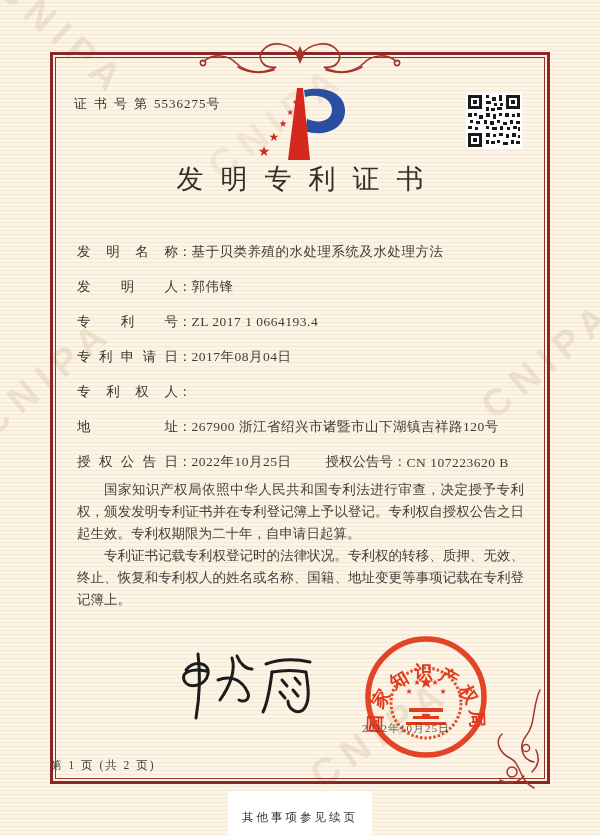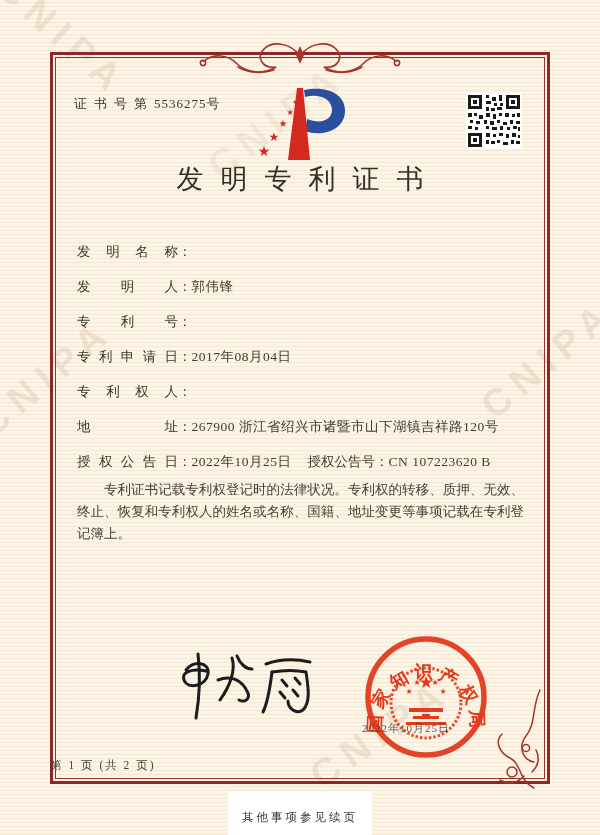--- a/index.html
+++ b/index.html
@@ -22,21 +22,21 @@
   .abs{position:absolute; z-index:3;}
   .certno{left:74px; top:95px; font-size:13px; color:#3a362f;text-align:center;}
   .certno .sp{letter-spacing:7px;}
   .certno .num{letter-spacing:1px;}
   .title{left:50px; top:161px; width:500px; text-align:center;
     font-size:27px; font-weight:400; color:#33302a; letter-spacing:17px; text-indent:17px;}
   .row{position:absolute; left:77px; display:flex; align-items:baseline;
     font-size:13.5px; color:#403c35; z-index:3; white-space:nowrap;}
   .jlabel{display:inline-flex; justify-content:space-between; width:101px; color:#3b372f;}
   .val{letter-spacing:0.5px;}
-  .grant-group2{margin-left:16px; display:flex; align-items:center;}
+  .grant-group2{margin-left:34px; display:flex; align-items:flex-end;}
   .paras{left:77px; top:479px; width:447px; font-size:13.5px; line-height:22px;
     color:#45413a; text-align:justify;}
   .paras p{margin:0; text-indent:2em;}
   .director{left:88px; top:672px; font-family:"Liberation Sans","DejaVu Sans",sans-serif;
     font-size:15px; color:#33302a; line-height:28px;}
   .pageind{left:50px; top:758px; width:494px; text-align:left; font-size:11.5px; color:#43403a; letter-spacing:2px;}
   .contnote{left:50px; top:791px; width:500px; text-align:center;}
   .contnote span{display:inline-block; background:#ffffff; padding:19px 14px;
     font-size:11.5px; letter-spacing:3px; color:#3b372f;}
   .sealdate{left:362px; top:721px; font-size:11px; color:#4a3f36; letter-spacing:1px; z-index:5; opacity:.85;}
@@ -164,37 +164,39 @@
   <div class="abs title">发明专利证书</div>
 
   <div class="row" style="top:243px;">
     <span class="jlabel">
         <span>发</span>
         <span>明</span>
         <span>名</span>
         <span>称</span>
       </span>
       <span>：</span>
+      <span class="val">基于贝类养殖的水处理系统及水处理方法</span>
   </div>
   <div class="row" style="top:278px;">
     <span class="jlabel">
         <span>发</span>
         <span>明</span>
         <span>人</span>
       </span>
       <span>：</span>
       <span class="val">郭伟锋</span>
   </div>
   <div class="row" style="top:313px;">
     <span class="jlabel">
         <span>专</span>
         <span>利</span>
         <span>号</span>
       </span>
       <span>：</span>
+      <span class="val">ZL 2017 1 0664193.4</span>
   </div>
   <div class="row" style="top:348px;">
     <span class="jlabel">
         <span>专</span>
         <span>利</span>
         <span>申</span>
         <span>请</span>
         <span>日</span>
       </span>
       <span>：</span>
@@ -228,20 +230,21 @@
       <span>：</span>
       <span class="val">2022年10月25日</span>
     <span class="grant-group2">
       <span>授权公告号</span>
         <span>：</span>
         <span class="val">CN 107223620 B</span>
     </span>
   </div>
 
   <div class="abs paras">
+    <p>国家知识产权局依照中华人民共和国专利法进行审查，决定授予专利权，颁发发明专利证书并在专利登记簿上予以登记。专利权自授权公告之日起生效。专利权期限为二十年，自申请日起算。</p>
     <p>专利证书记载专利权登记时的法律状况。专利权的转移、质押、无效、终止、恢复和专利权人的姓名或名称、国籍、地址变更等事项记载在专利登记簿上。</p>
   </div>
 
 
   <svg class="abs" style="left:160px; top:648px;" width="170" height="85" viewBox="0 0 170 85">
     <g stroke="#1c1c1c" stroke-width="3" fill="none" stroke-linecap="round" stroke-linejoin="round">
       <path d="M38,6 C40,22 40,46 36,70"></path>
       <path d="M26,22 C34,12 50,14 48,26 C46,38 28,42 24,32 C21,24 32,20 46,23"></path>
       <path d="M72,10 C76,22 70,38 60,52"></path>
       <path d="M58,32 C70,27 82,31 88,45 C90,51 85,55 79,52"></path>

